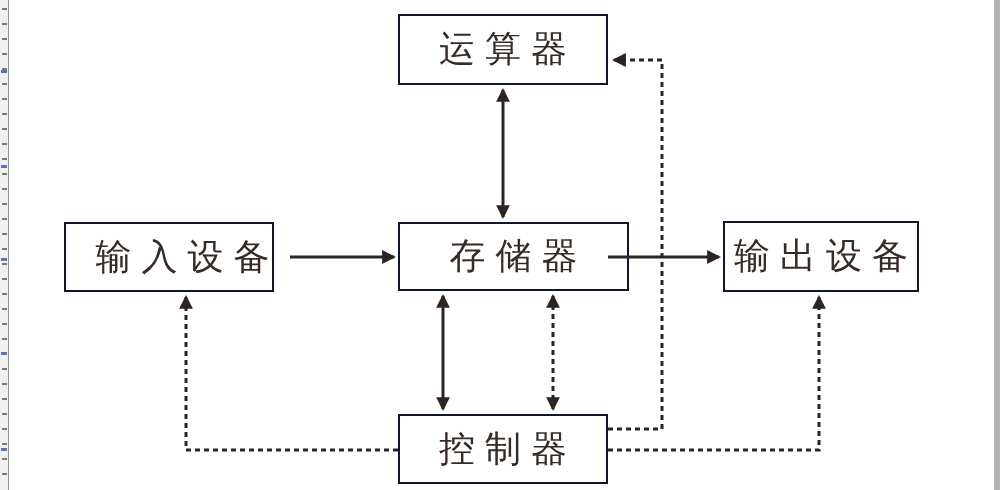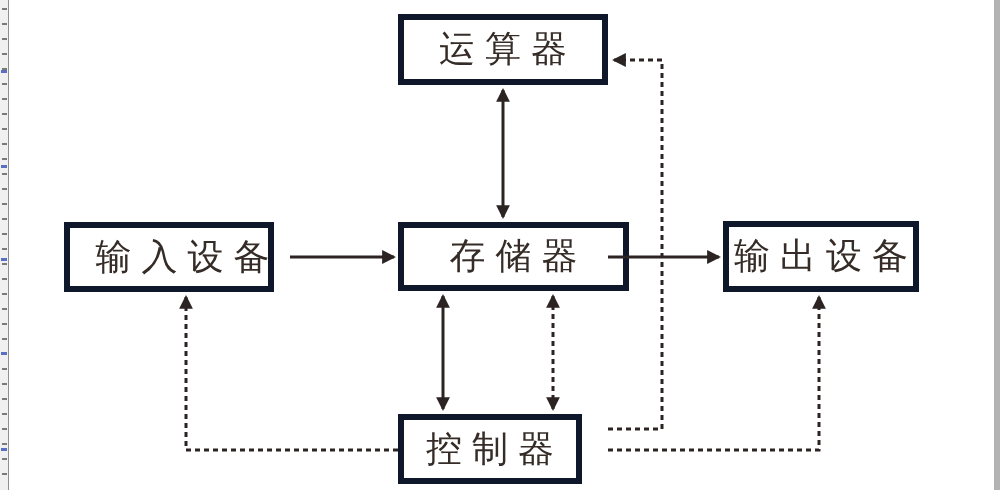--- a/index.html
+++ b/index.html
@@ -15,30 +15,30 @@
   .ruler-ticks {
     position:absolute; left:2px; top:8px; width:5px; height:474px;
     background:repeating-linear-gradient(to bottom, #666660 0 2px, transparent 2px 15px);
     opacity:.85;
   }
   .blue-tick { position:absolute; left:1px; width:6px; height:3px; background:#5a6fc0; }
   
   .edge-strip { position:absolute; right:0; top:0; width:6px; height:490px; background:#b3b3b3; }
   
   .box {
-    position:absolute; background:#ffffff; border:6px solid #0f172a; box-sizing:border-box;
+    position:absolute; background:#ffffff; border:2px solid #0f172a; box-sizing:border-box;
     display:flex; align-items:center; justify-content:center;
     font-size:36px; color:#362c27;
   }
   .box span { letter-spacing:10px; margin-right:-10px; white-space:nowrap; }
   .box-alu        { left:398px; top:14px;  width:210px; height:71px; }
   .box-input      { left:64px;  top:222px; width:210px; height:70px;padding-left:27px; }
   .box-memory     { left:398px; top:222px; width:231px; height:69px; }
   .box-output     { left:723px; top:221px; width:196px; height:71px; }
-  .box-controller { left:398px; top:414px; width:184px; height:70px; }
+  .box-controller { left:398px; top:414px; width:210px; height:70px; }
   svg.wires { position:absolute; left:0; top:0; pointer-events:none; }
   .wire  { stroke:#2b2423; stroke-width:3; fill:none; }
   .dash  { stroke-dasharray:5 4; }
 </style>
 </head>
 <body>
 
 <div id="canvas">
 
   <div class="ruler">

